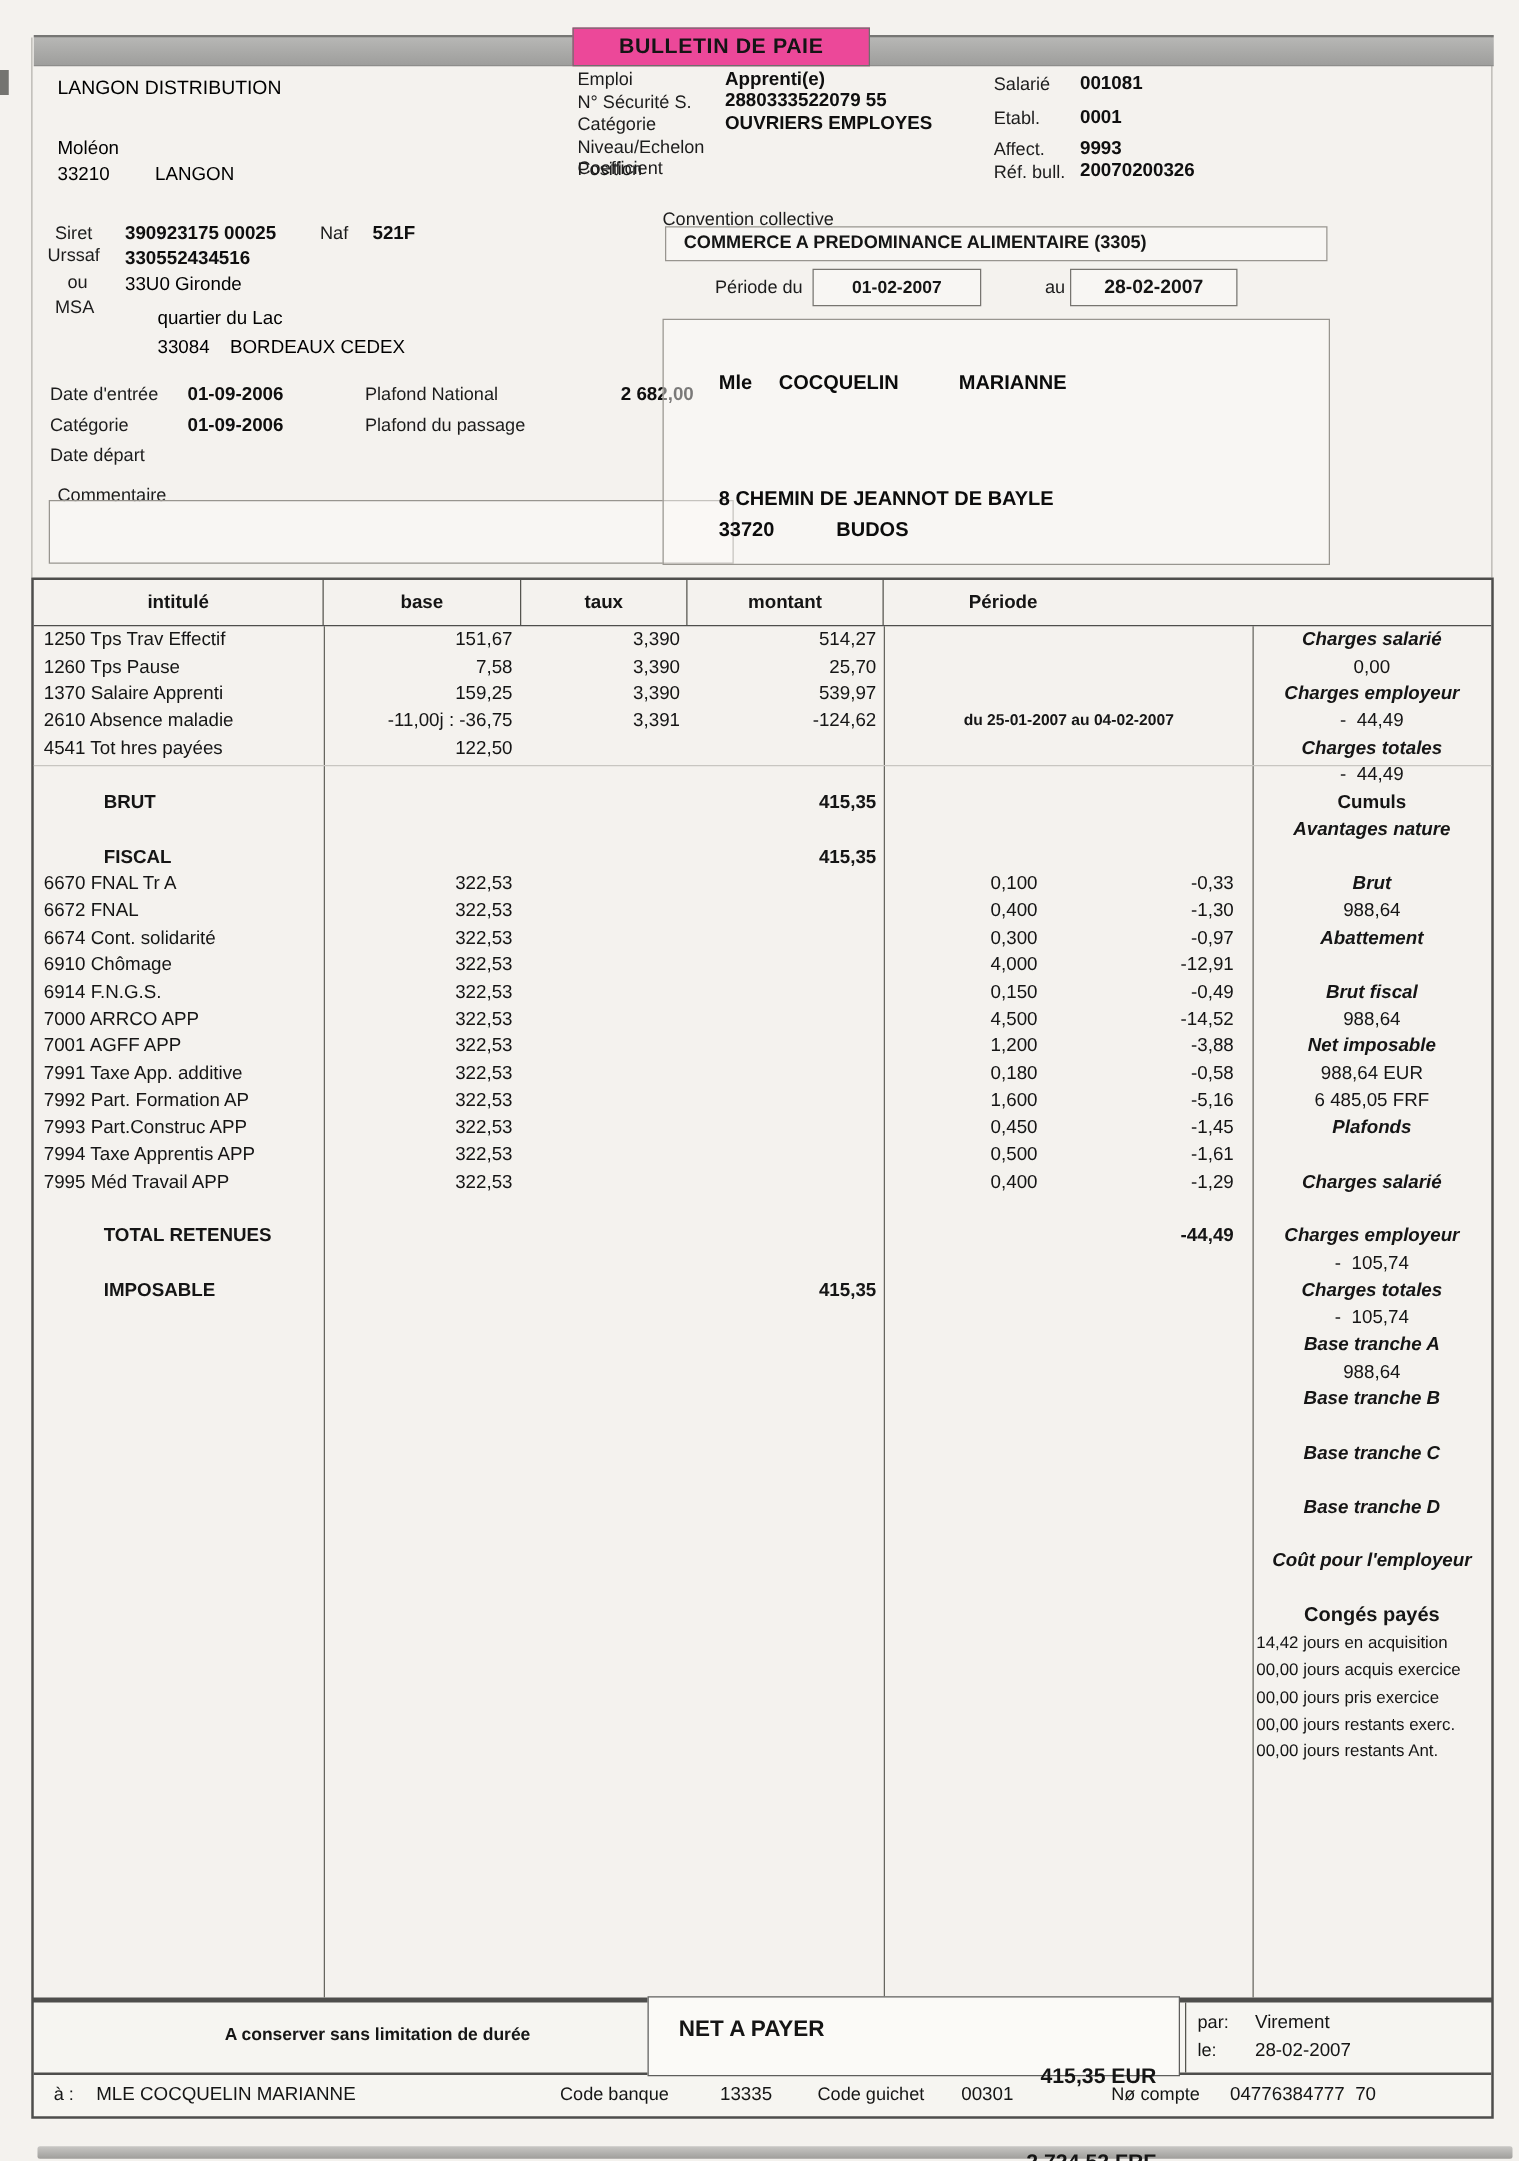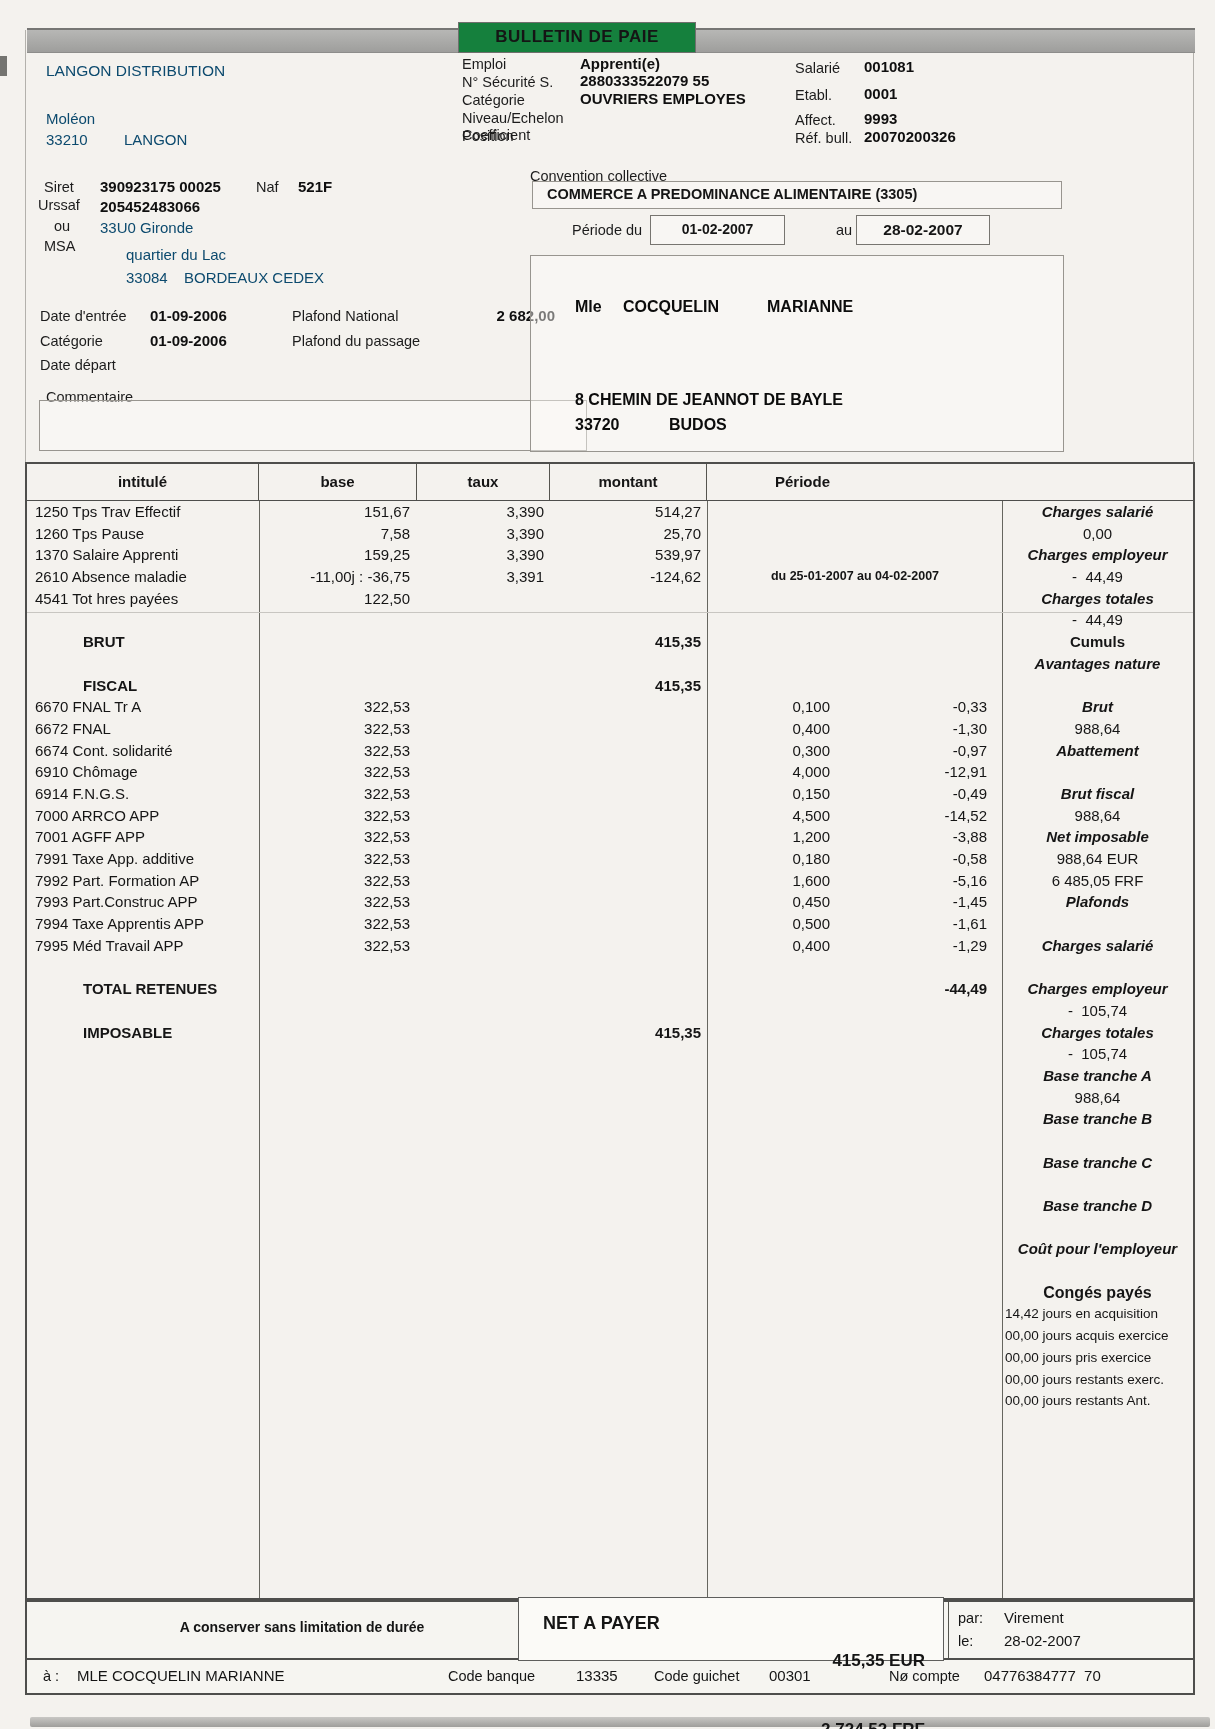--- a/index.html
+++ b/index.html
@@ -6,32 +6,32 @@
   html,body{margin:0;padding:0;}
   body{
     width:1215px;height:1729px;position:relative;overflow:hidden;
     background:#f4f2ee;
     font-family:"Liberation Sans","DejaVu Sans",sans-serif;
     color:#151515;
   }
   .t{position:absolute;white-space:pre;line-height:1.15;}
   .lbl{font-size:14.5px;color:#1c1c1c;}
   .val{font-size:15px;font-weight:bold;color:#0f0f0f;}
-  .plain{font-size:15px;color:#0c4a6e;text-align:center;}
+  .plain{font-size:15px;color:#000000;text-align:center;}
   .b16{font-size:16px;font-weight:bold;color:#0c0c0c;}
   .box{position:absolute;border:1px solid #98958f;background:rgba(252,251,248,.45);}
   
   #titlebar{
     position:absolute;left:27px;top:28px;width:1168px;height:22px;
     background:linear-gradient(#b7b7b5,#9e9e9c);
     border-top:2px solid #767674;border-bottom:1px solid #8d8d8b;
   }
   #titlebox{
     position:absolute;left:458px;top:22px;width:236px;height:29px;
-    background:#15803d;border:1.5px solid #6f6f6d;z-index:2;
+    background:#ec4899;border:1.5px solid #6f6f6d;z-index:2;
     text-align:center;line-height:27px;font-size:17px;font-weight:bold;letter-spacing:.5px;
   }
   .edgeline{position:absolute;top:30px;height:432px;width:1px;background:#b3b1ac;}
   
   #table{
     position:absolute;left:25px;top:462px;width:1170px;height:1138px;
     border:2px solid #4e4e4c;box-sizing:border-box;
   }
   #thead{position:absolute;left:0;top:0;width:100%;height:37px;display:flex;
     border-bottom:1.5px solid #4e4e4c;box-sizing:border-box;}
@@ -92,21 +92,21 @@
 
 <span class="t plain" style="left:46px;top:62px;font-size:15.5px">LANGON DISTRIBUTION</span>
 <span class="t plain" style="left:46px;top:110px">Moléon</span>
 <span class="t plain" style="left:46px;top:131px">33210</span>
 <span class="t plain" style="left:124px;top:131px">LANGON</span>
 <span class="t lbl" style="left:44px;top:179px">Siret</span>
 <span class="t val" style="left:100px;top:178px">390923175 00025</span>
 <span class="t lbl" style="left:256px;top:179px">Naf</span>
 <span class="t val" style="left:298px;top:178px">521F</span>
 <span class="t lbl" style="left:38px;top:197px">Urssaf</span>
-<span class="t val" style="left:100px;top:198px">205452483066</span>
+<span class="t val" style="left:100px;top:198px">330552434516</span>
 <span class="t lbl" style="left:54px;top:218px">ou</span>
 <span class="t plain" style="left:100px;top:219px">33U0 Gironde</span>
 <span class="t lbl" style="left:44px;top:238px">MSA</span>
 <span class="t plain" style="left:126px;top:246px">quartier du Lac</span>
 <span class="t plain" style="left:126px;top:269px">33084</span>
 <span class="t plain" style="left:184px;top:269px">BORDEAUX CEDEX</span>
 
 <span class="t lbl" style="left:40px;top:308px">Date d'entrée</span>
 <span class="t val" style="left:150px;top:307px">01-09-2006</span>
 <span class="t lbl" style="left:292px;top:308px">Plafond National</span>

